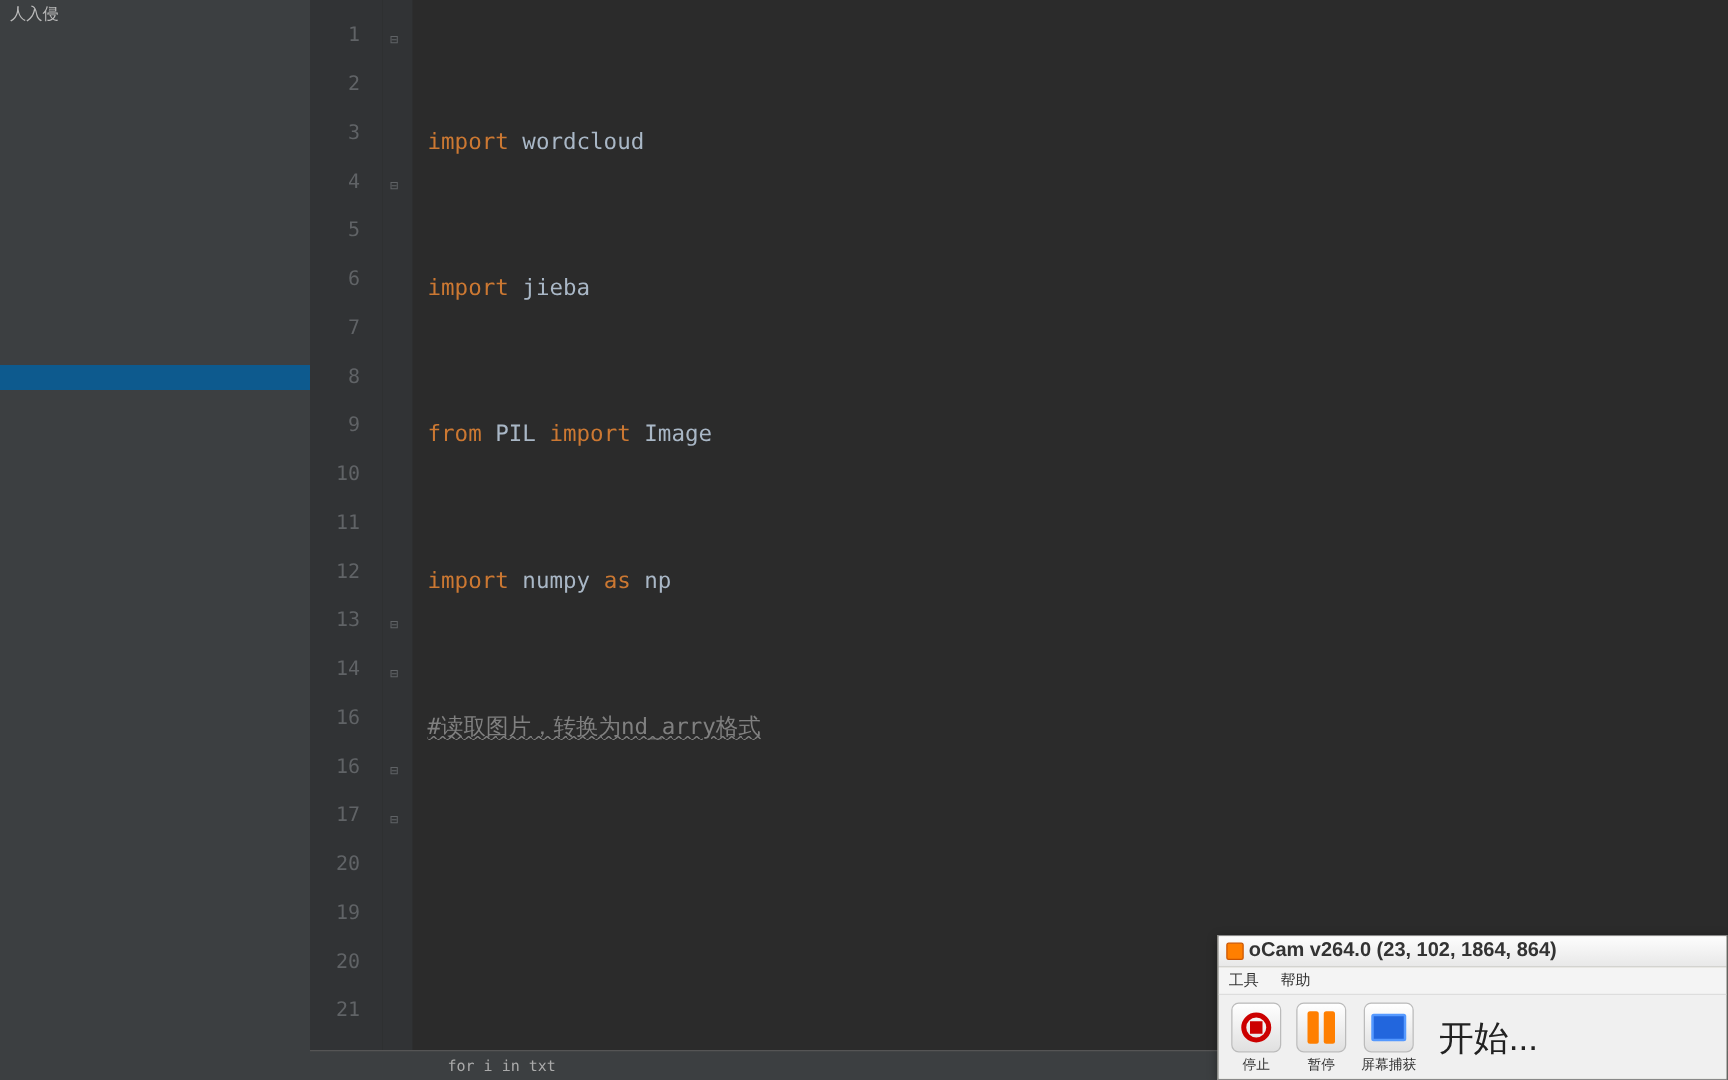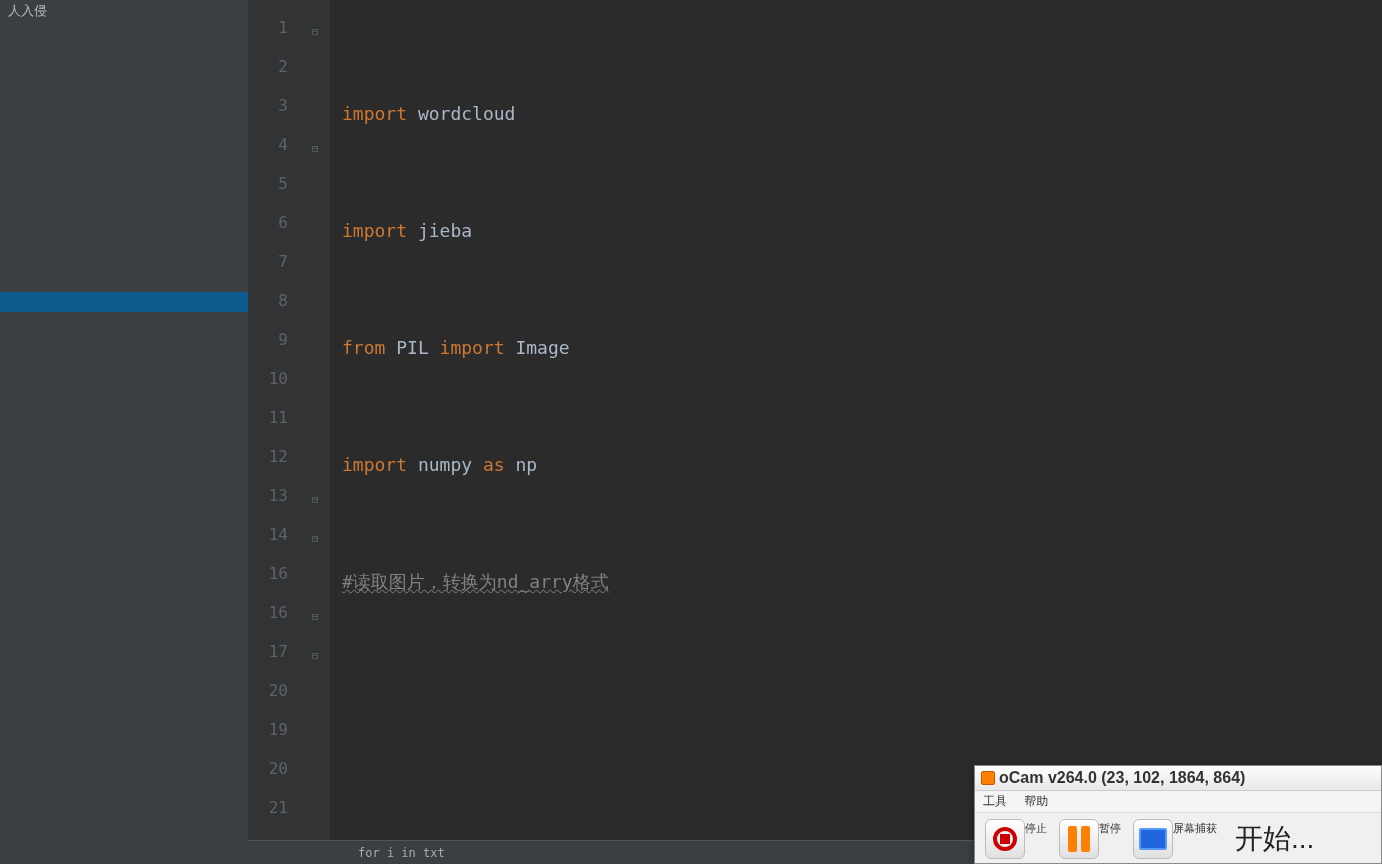--- a/index.html
+++ b/index.html
@@ -131,21 +131,22 @@
 .ocam-menu span { margin-right: 14px; cursor: pointer; }
 .ocam-body {
   display: flex;
   align-items: center;
   padding: 6px 10px 4px 10px;
   background: #f0f0f0;
 }
 .ocam-btn-group { display: flex; gap: 12px; align-items: flex-start; }
 .ocam-btn {
   display: flex;
-  flex-direction: row;
+  flex-direction: column;
+  align-items: center;
   cursor: pointer;
 }
 .ocam-btn-icon {
   width: 40px;
   height: 40px;
   border-radius: 6px;
   display: flex;
   align-items: center;
   justify-content: center;
   border: 1px solid #bbb;

